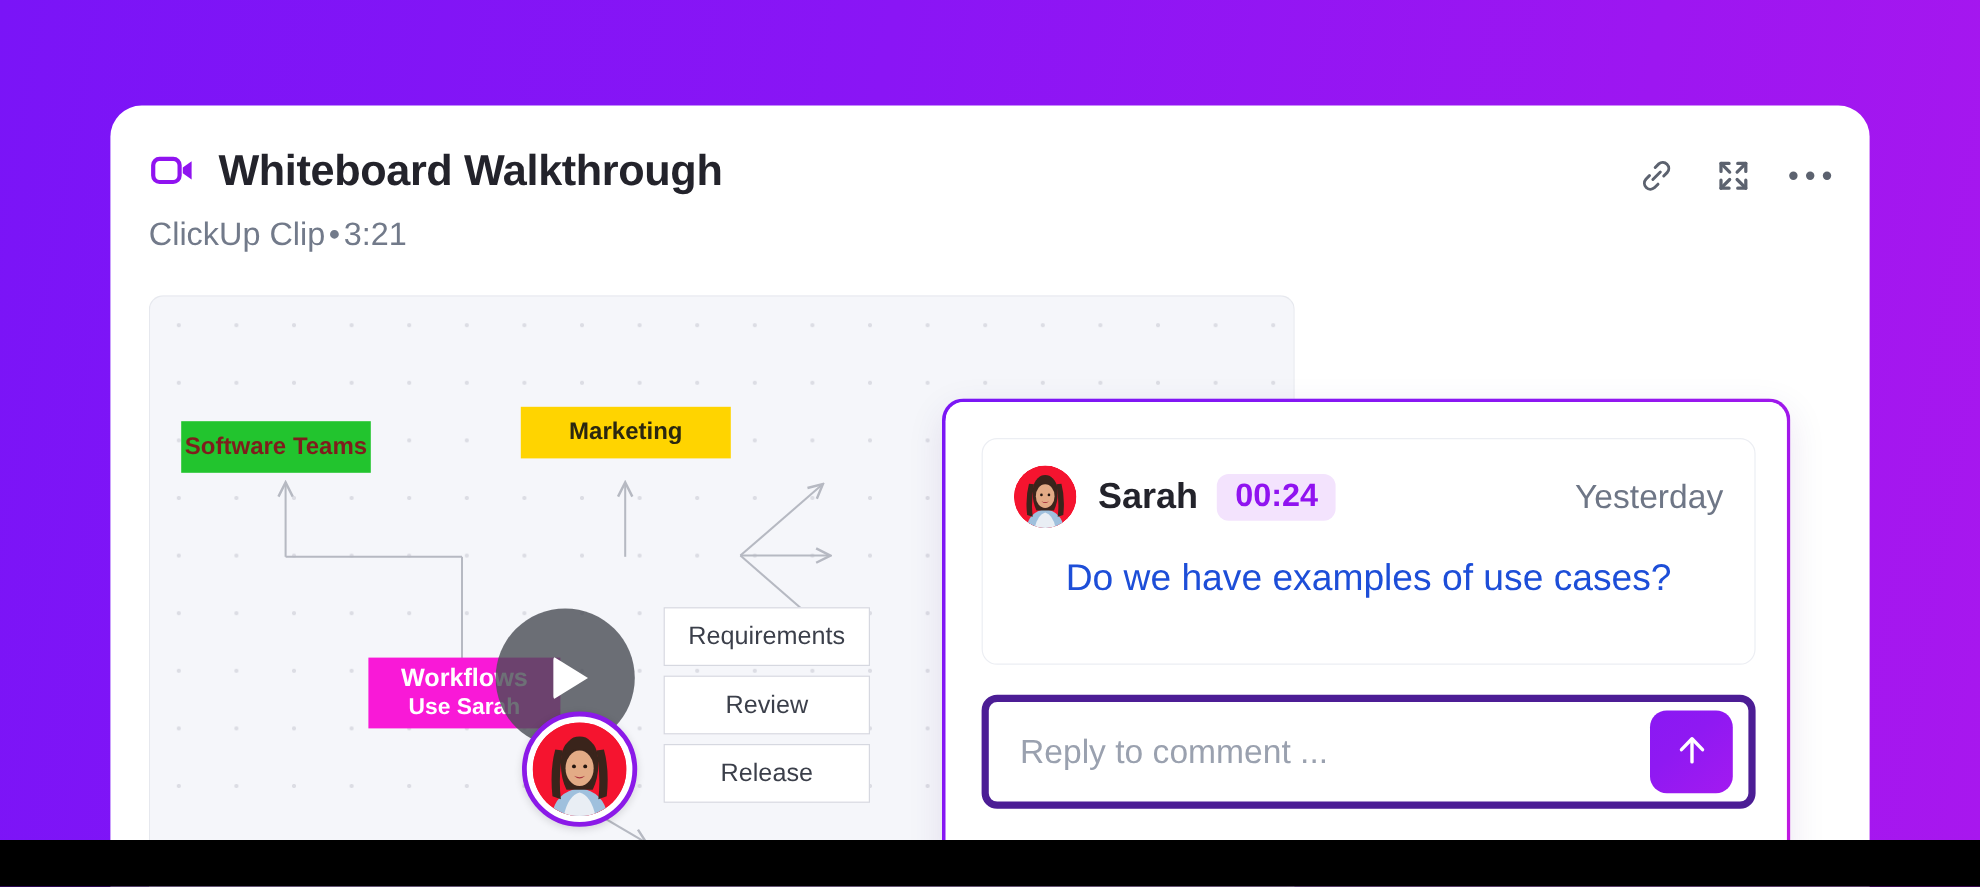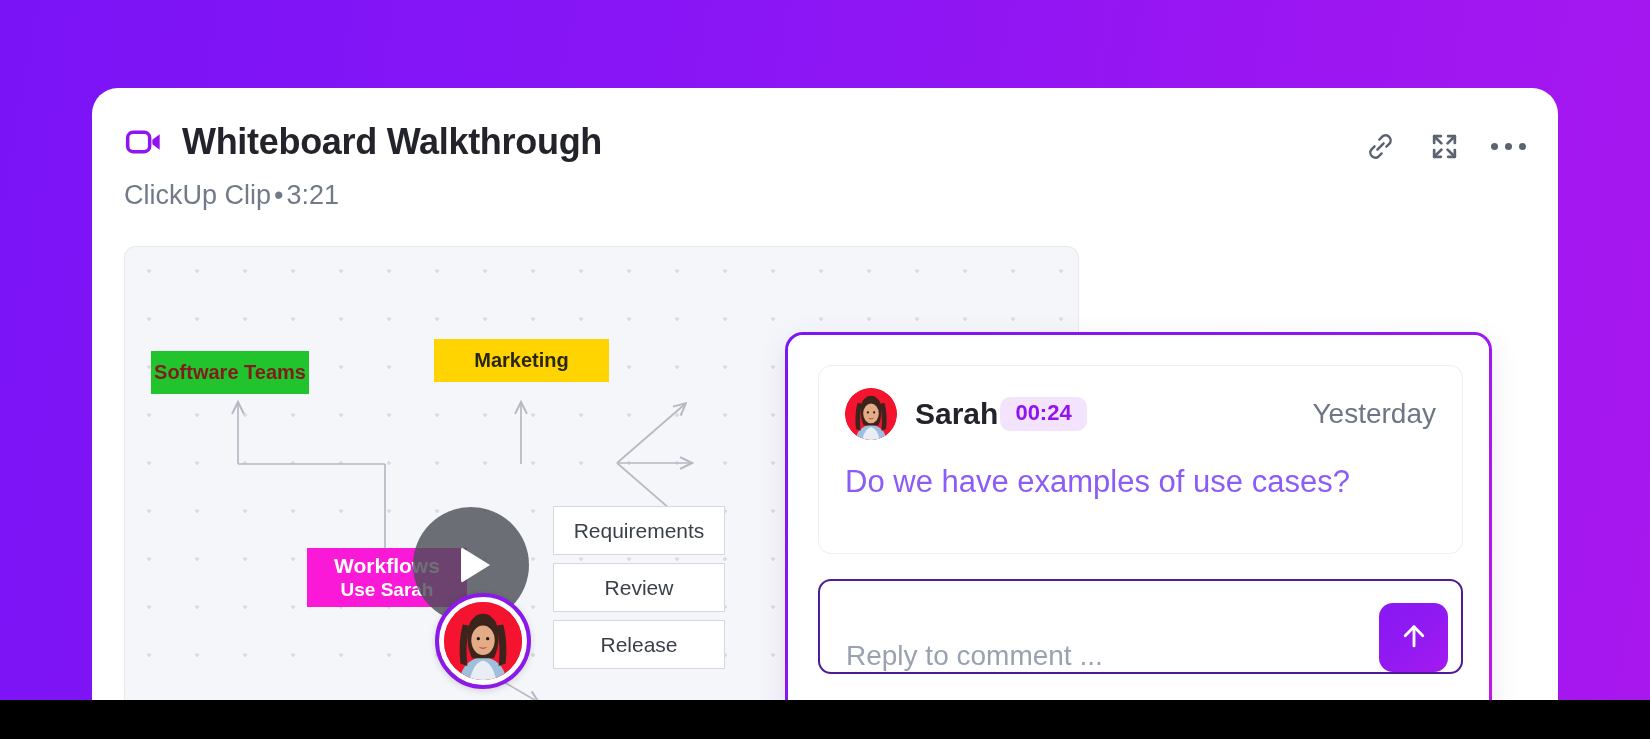--- a/index.html
+++ b/index.html
@@ -254,55 +254,56 @@
 
   #comment-author {
     margin-left: 18px;
     font-size: 30px;
     font-weight: bold;
     color: #23232b;
     white-space: nowrap;
   }
 
   #timestamp-badge {
-    margin-left: 2px;
+    margin-left: 16px;
     background: #f3e3fd;
     color: #9013f0;
-    font-size: 22px;
+    font-size: 27px;
     font-weight: bold;
     border-radius: 10px;
     padding: 5px 15px 7px;
     line-height: 1;
     white-space: nowrap;
     cursor: pointer;
     text-align: center;
   }
 
   #comment-date {
     margin-left: auto;
     font-size: 28px;
     color: #6e7686;
     white-space: nowrap;
   }
 
   #comment-text {
     margin-top: 24px;
     font-size: 31px;
-    color: #8b5cf6;
-    white-space: nowrap;
+    color: #1d4ed8;
+    white-space: nowrap;
+    text-align: center;
   }
 
   #reply-row {
     margin-top: 25px;
     width: 645px;
     height: 95px;
-    border: 2px solid #4c1d95;
+    border: 6px solid #4c1d95;
     border-radius: 13px;
     display: flex;
-    align-items: flex-end;
+    align-items: center;
     padding: 0 13px 0 26px;
   }
 
   #reply-input {
     flex: 1;
     border: none;
     outline: none;
     font-family: "Liberation Sans", sans-serif;
     font-size: 28px;
     color: #23232b;

